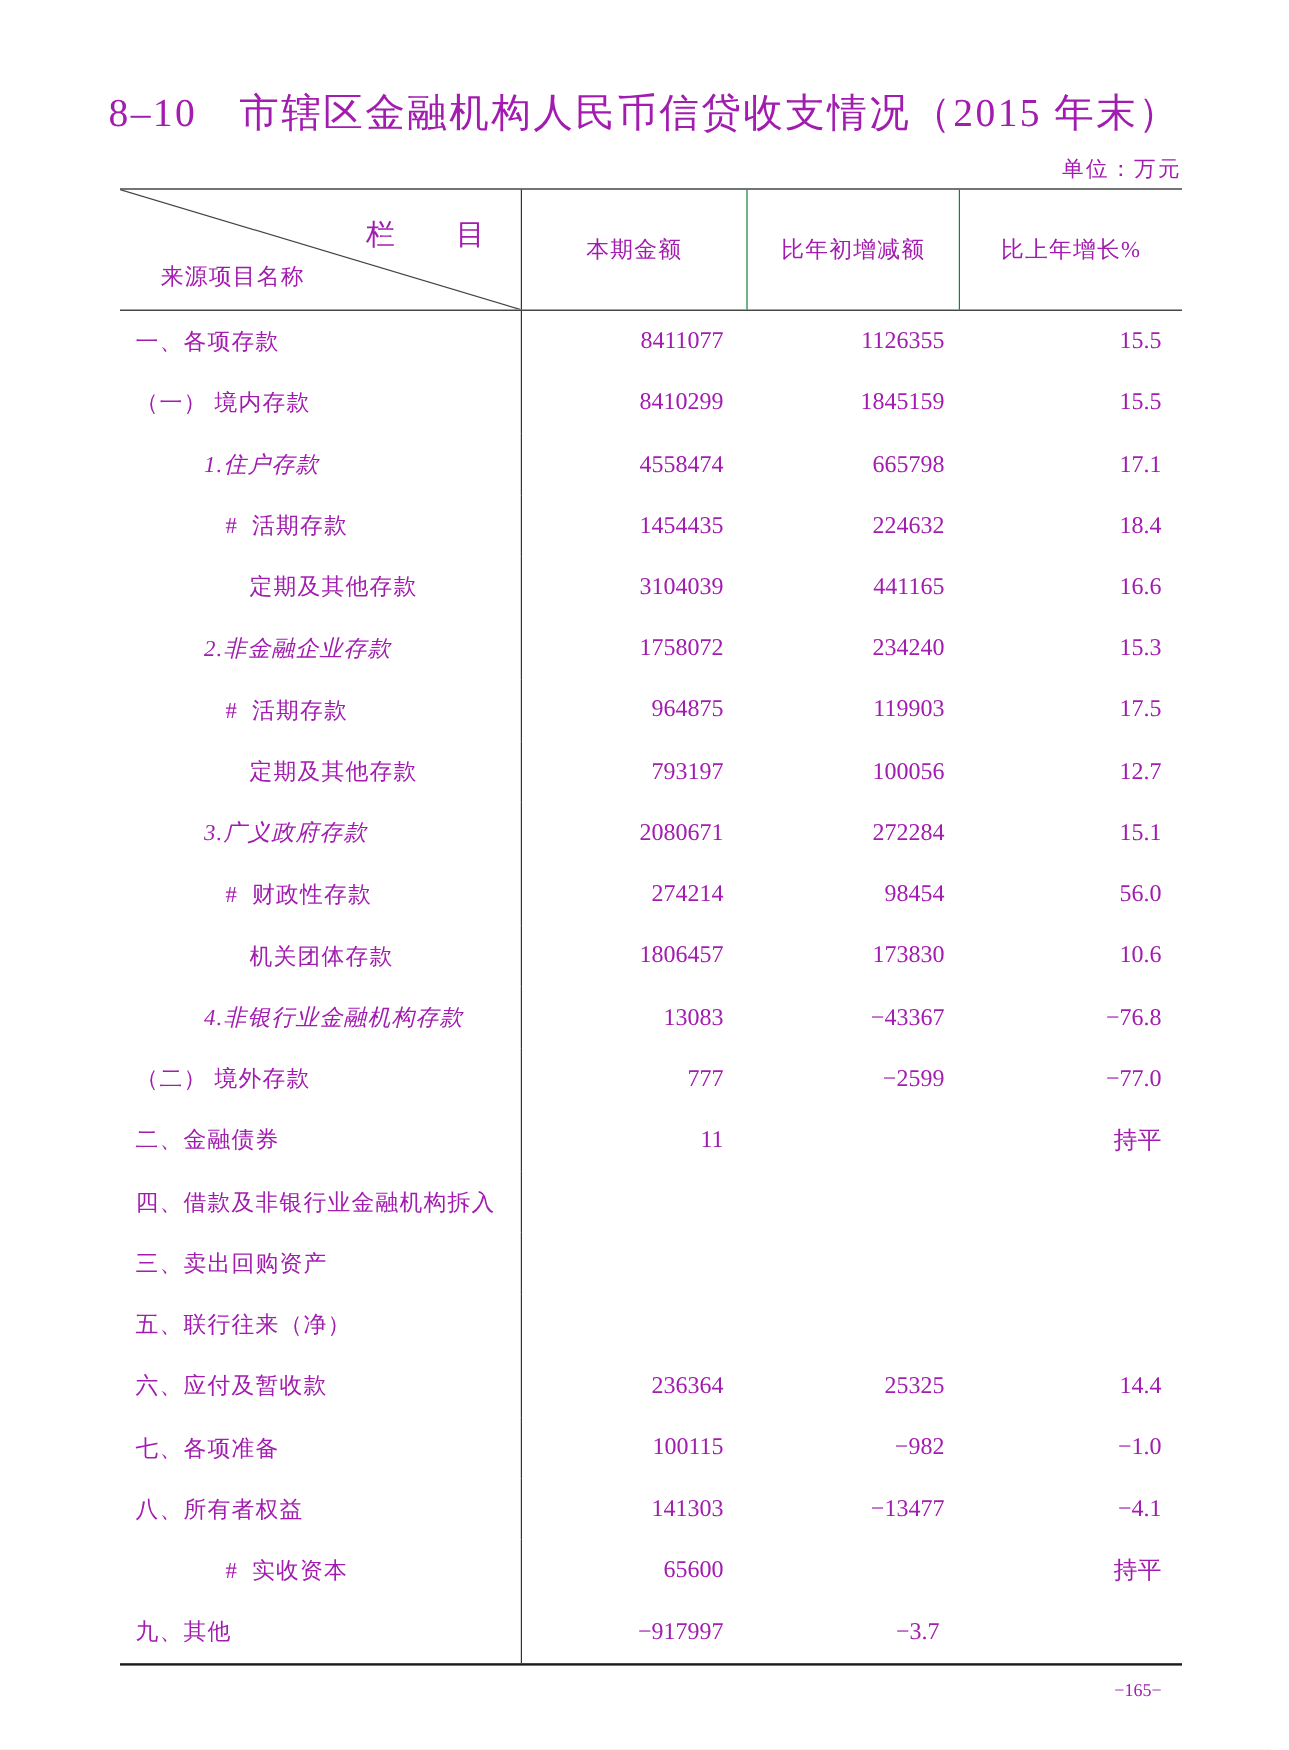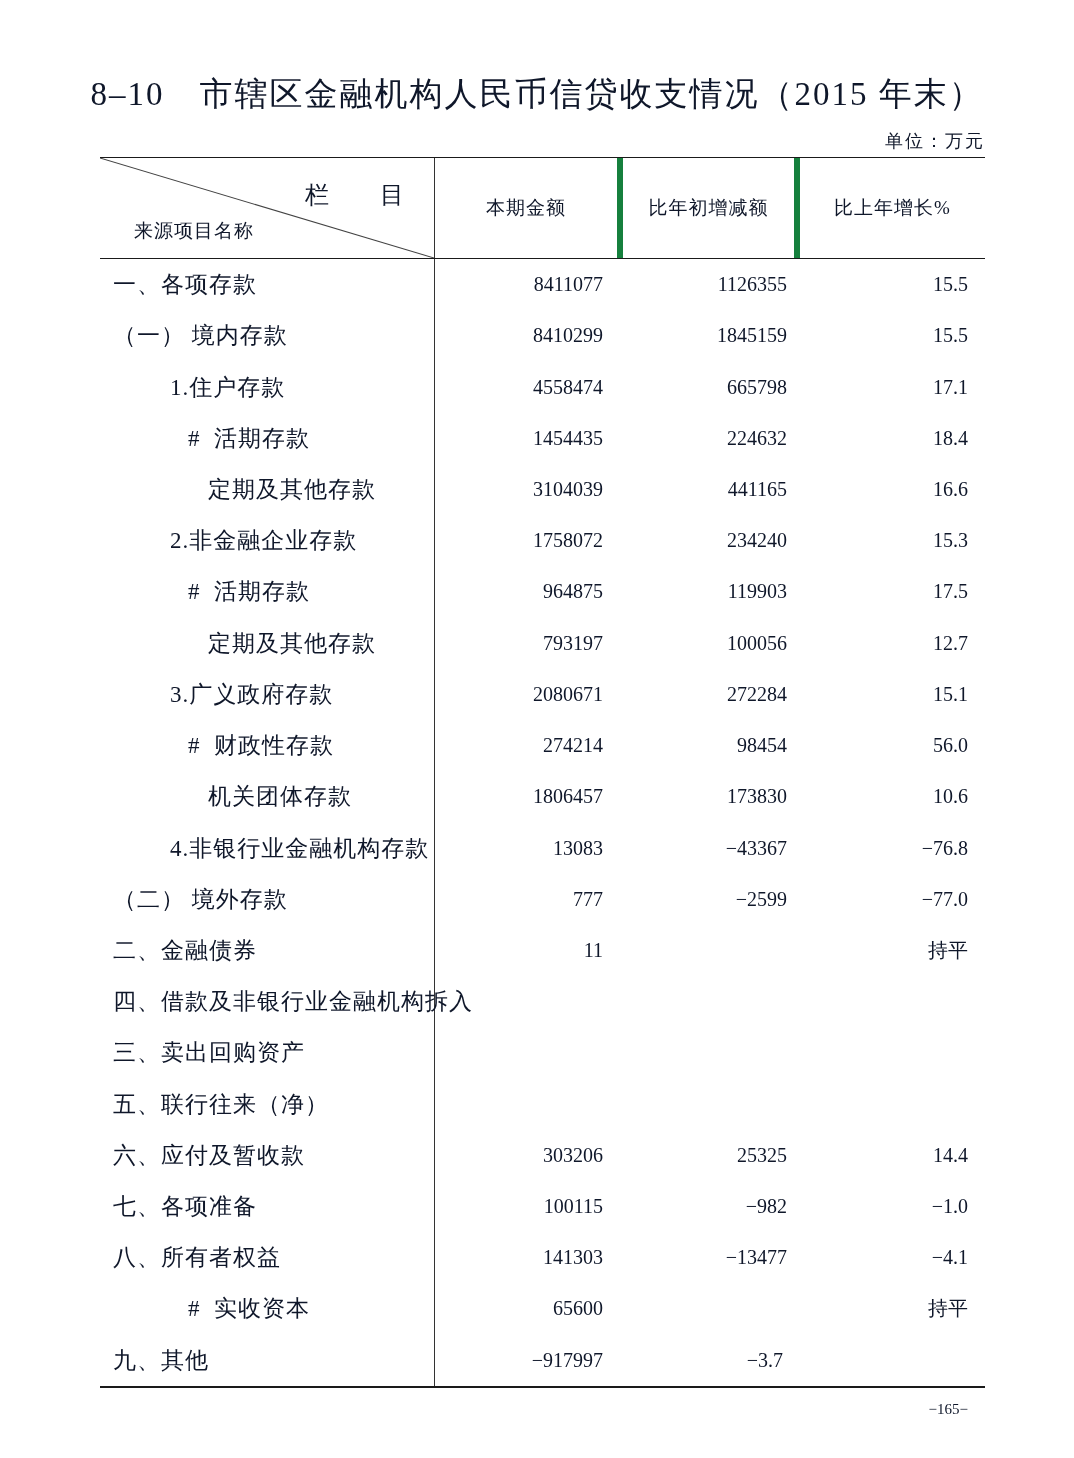--- a/index.html
+++ b/index.html
@@ -4,21 +4,21 @@
 <style>
   * { margin: 0; padding: 0; box-sizing: border-box; }
   html, body { background: #e8e8e8; }
   .page {
     position: relative;
     width: 1074px;
     height: 1458px;
     margin: 0 auto;
     background: #ffffff;
     font-family: "Liberation Serif", "DejaVu Serif", serif;
-    color: #0f172a;
+    color: #a21caf;
     overflow: hidden;
   }
   .title {
     position: absolute;
     top: 72px;
     left: 0;
     width: 100%;
     text-align: center;
     font-size: 33px;
     letter-spacing: 2px;
@@ -69,41 +69,41 @@
     top: 60px;
     font-size: 19px;
     letter-spacing: 1px;
   }
   .th {
     display: flex;
     align-items: center;
     justify-content: center;
     font-size: 19px;
     letter-spacing: 1px;
-    border-right: 6px solid #15803d;
+    border-right: 1px solid #15803d;
   }
   .th:last-child { border-right: none; }
   .tbody {
     border-bottom: 2.5px solid #1a1a1a;
   }
   .trow {
     display: grid;
     grid-template-columns: 335px 188px 177px 185px;
     height: 51.23px;
   }
   .td-label {
     border-right: 1px solid #333333;
     display: flex;
     align-items: center;
-    font-size: 23px;
+    font-size: 19px;
     letter-spacing: 1px;
     white-space: pre;
   }
   .indent-0 { padding-left: 13px; }
-  .indent-1 { padding-left: 70px; }
+  .indent-1 { padding-left: 70px; font-style: italic; }
   .indent-2 { padding-left: 88px; }
   .indent-3 { padding-left: 108px; }
   .td-num {
     display: flex;
     align-items: center;
     justify-content: flex-end;
     font-size: 20px;
   }
   .td-amount { padding-right: 20px; }
   .td-change { padding-right: 13px; }
@@ -235,21 +235,21 @@
           <div class="td-num td-growth"></div>
         </div>
         <div class="trow">
           <div class="td-label indent-0">五、联行往来（净）</div>
           <div class="td-num td-amount"></div>
           <div class="td-num td-change"></div>
           <div class="td-num td-growth"></div>
         </div>
         <div class="trow">
           <div class="td-label indent-0">六、应付及暂收款</div>
-          <div class="td-num td-amount">303206</div>
+          <div class="td-num td-amount">236364</div>
           <div class="td-num td-change">25325</div>
           <div class="td-num td-growth">14.4</div>
         </div>
         <div class="trow">
           <div class="td-label indent-0">七、各项准备</div>
           <div class="td-num td-amount">100115</div>
           <div class="td-num td-change">−982</div>
           <div class="td-num td-growth">−1.0</div>
         </div>
         <div class="trow">

